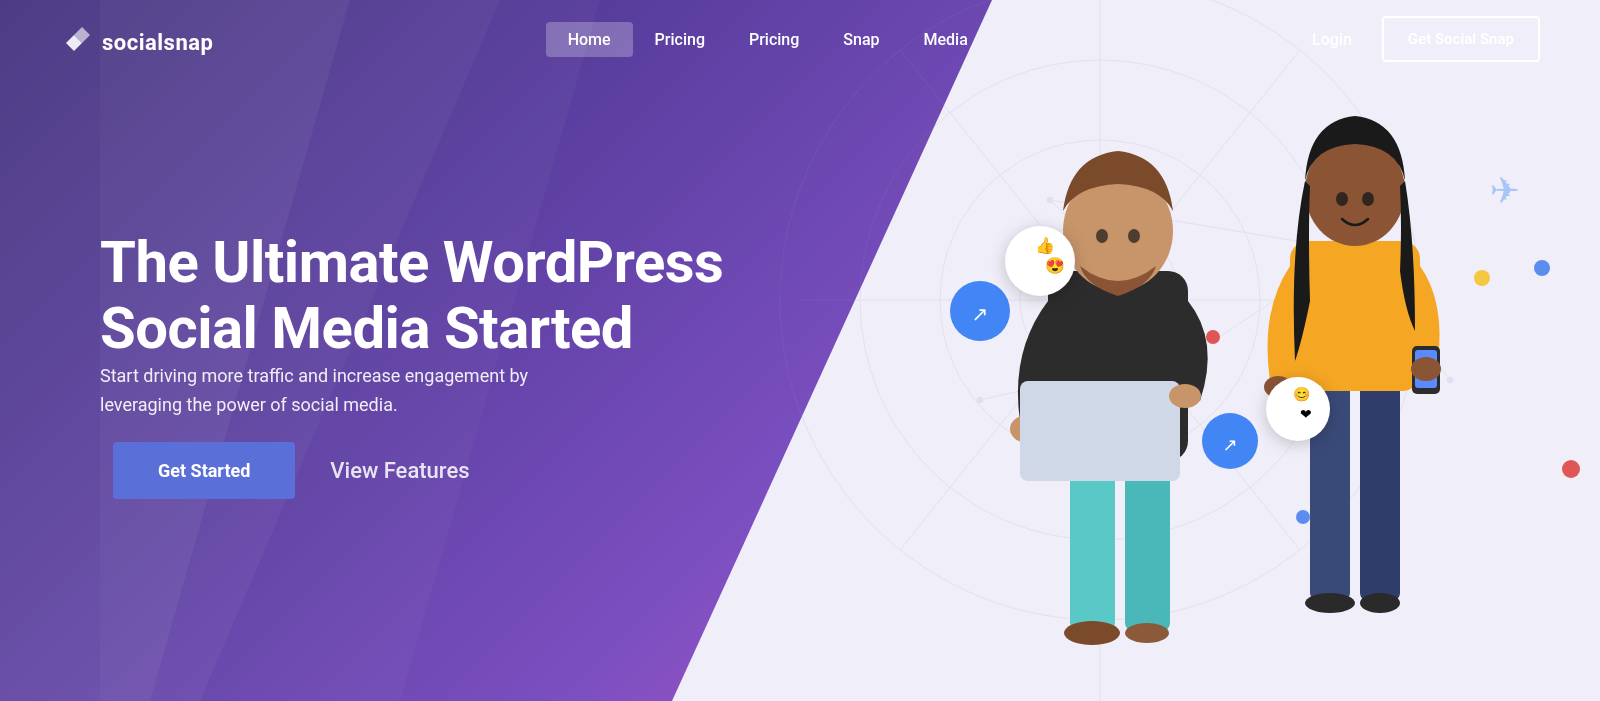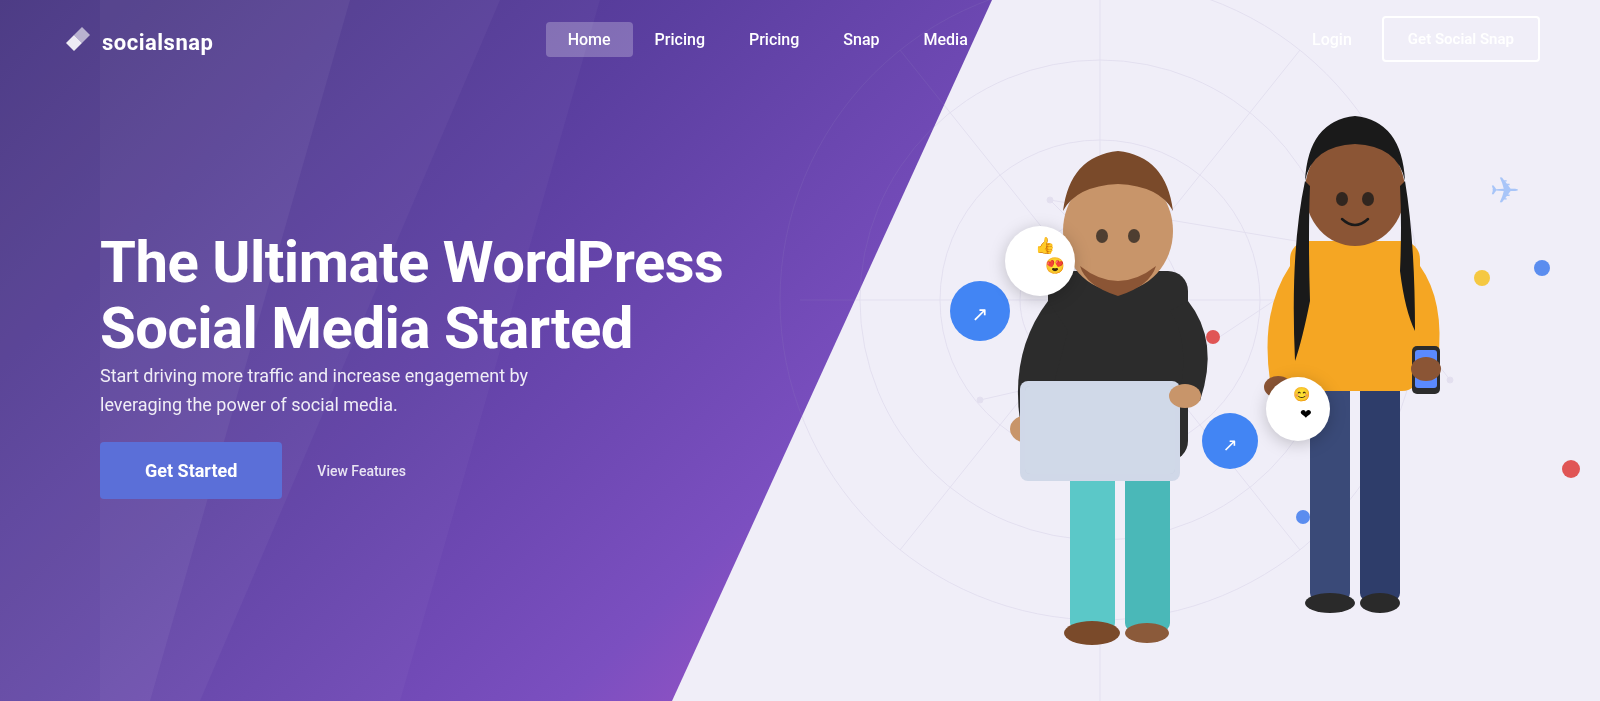--- a/index.html
+++ b/index.html
@@ -136,37 +136,38 @@
       font-weight: 400;
       line-height: 1.6;
       margin-bottom: 23px;
       max-width: 480px;
     }
 
     .hero-buttons {
       display: flex;
       align-items: center;
       gap: 35px;
+      margin-left: 13px;
     }
 
     .btn-primary {
       background: #5b6fd8;
       color: white;
       text-decoration: none;
       font-size: 18px;
       font-weight: 700;
       padding: 18px 45px;
       border-radius: 4px;
       display: inline-block;
     }
 
     .btn-secondary {
       color: rgba(255,255,255,0.85);
       text-decoration: none;
-      font-size: 14px;
+      font-size: 22px;
       font-weight: 500;
     }
 
     
     .network-svg {
       position: absolute;
       top: 0; left: 0;
       width: 100%; height: 100%;
       opacity: 0.3;
     }

